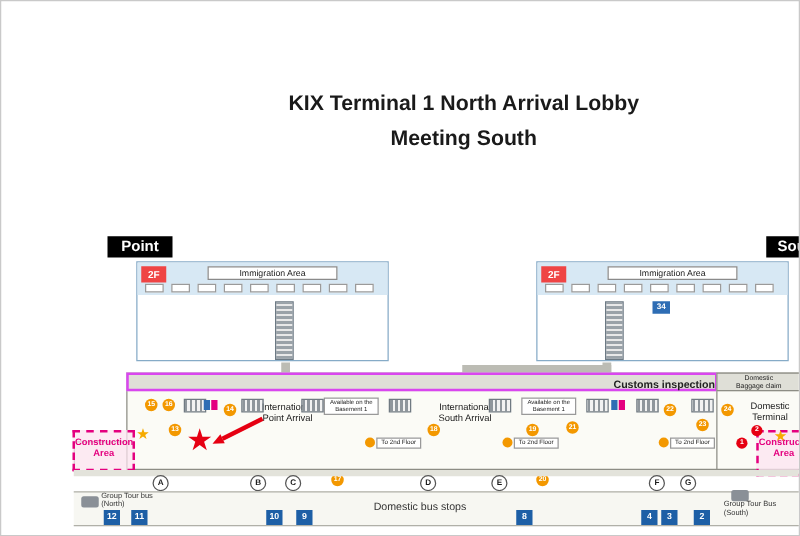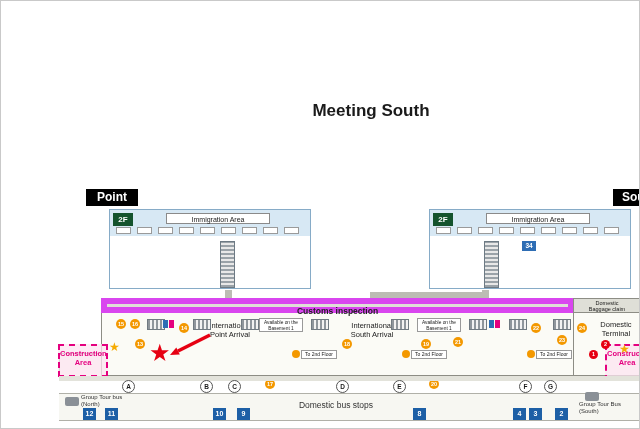--- a/index.html
+++ b/index.html
@@ -4,35 +4,35 @@
 <style>
   html,body{margin:0;padding:0;background:#fff;}
   .stage{position:relative;width:640px;height:429px;background:#fff;border:1px solid #c9c9c9;
          box-sizing:border-box;overflow:hidden;font-family:"Liberation Sans",sans-serif;color:#1a1a1a;}
   .abs{position:absolute;}
   .c{text-align:center;}
   .title{font-size:17px;font-weight:bold;}
   .dirlabel{background:#000;color:#fff;font-weight:bold;font-size:12px;text-align:center;height:17px;line-height:17px;}
   .sec2f{position:absolute;width:202px;height:80px;border:1px solid #86abc7;background:#fff;box-sizing:border-box;}
   .strip{position:absolute;left:0;top:0;right:0;height:26px;background:#d7e8f4;}
-  .f2badge{position:absolute;left:3px;top:3px;width:20px;height:13px;background:#14532d;color:#fff;
+  .f2badge{position:absolute;left:3px;top:3px;width:20px;height:13px;background:#ef4444;color:#fff;
            font-size:8px;font-weight:bold;text-align:center;line-height:13px;}
   .immlabel{position:absolute;left:56px;top:3px;width:104px;height:11px;background:#fff;border:1px solid #8a8a8a;
             font-size:7px;text-align:center;line-height:11px;box-sizing:border-box;}
   .dash{position:absolute;width:13px;height:5px;background:#fff;border:1px solid #9a9a9a;top:17px;}
   .esc{position:absolute;width:13px;height:45px;border:1px solid #6d7a84;
        background:repeating-linear-gradient(0deg,#9aa2a8 0 2px,#e8e8e8 2px 4px);}
   .minibadge{position:absolute;width:14px;height:10px;background:#2e6db4;color:#fff;font-size:6.5px;
              text-align:center;line-height:10px;font-weight:bold;}
   .arrowbody{position:absolute;background:#bcbcb4;}
   .ahead{position:absolute;width:0;height:0;border-left:8px solid transparent;border-right:8px solid transparent;
          border-top:9px solid #bcbcb4;}
   .bld{position:absolute;border:1px solid #8d8d85;background:#fbfbf6;box-sizing:border-box;}
-  .custbar{position:absolute;background:#dfdfd7;border:6px solid #d946ef;box-sizing:border-box;
-           font-size:8.5px;font-weight:bold;line-height:14px;text-align:center;color:#222;}
+  .custbar{position:absolute;background:#dfdfd7;border:2px solid #d946ef;box-sizing:border-box;
+           font-size:8.5px;font-weight:bold;line-height:14px;text-align:right;color:#222;}
   .tinybox2{position:absolute;background:#dfdfd7;border:1px solid #8d8d85;box-sizing:border-box;
             font-size:5.5px;line-height:6px;text-align:center;padding-top:1px;}
   .arrtext{position:absolute;font-size:7.5px;line-height:8.5px;text-align:center;color:#222;}
   .baseNote{position:absolute;width:44px;height:14px;background:#fff;border:1px solid #999;box-sizing:border-box;
             font-size:4.8px;line-height:6px;text-align:center;padding-top:1px;}
   .to2f{position:absolute;width:36px;height:9px;background:#fff;border:1px solid #999;box-sizing:border-box;
         font-size:5px;line-height:7px;text-align:center;}
   .dot8{position:absolute;width:8px;height:8px;border-radius:50%;background:#f39800;}
   .stairs{position:absolute;width:16px;height:9px;border:1px solid #707a82;
           background:repeating-linear-gradient(90deg,#8f969c 0 2px,#f2f2f2 2px 4px);}
@@ -53,20 +53,21 @@
   .bstop{position:absolute;width:13px;height:12px;background:#1d5fa6;color:#fff;font-size:7px;font-weight:bold;
          text-align:center;line-height:12px;top:407px;}
   .exitc{position:absolute;width:9px;height:9px;border-radius:50%;background:#e60012;color:#fff;
          font-size:5.5px;font-weight:bold;text-align:center;line-height:9px;}
 </style>
 </head>
 <body>
 
 <div class="stage">
 
+  <div class="abs title c" style="left:100px;top:72px;width:540px">KIX Terminal 1 North Arrival Lobby</div>
   <div class="abs title c" style="left:100px;top:100px;width:540px">Meeting South</div>
 
   <div class="abs dirlabel" style="left:85px;top:188px;width:52px">Point</div>
   <div class="abs dirlabel" style="left:612px;top:188px;width:52px">South</div>
 
   <div class="sec2f" style="left:108px;top:208px">
     <div class="strip"></div>
     <div class="f2badge">2F</div>
     <div class="immlabel">Immigration Area</div>
     <div class="dash" style="left:6px"></div>

